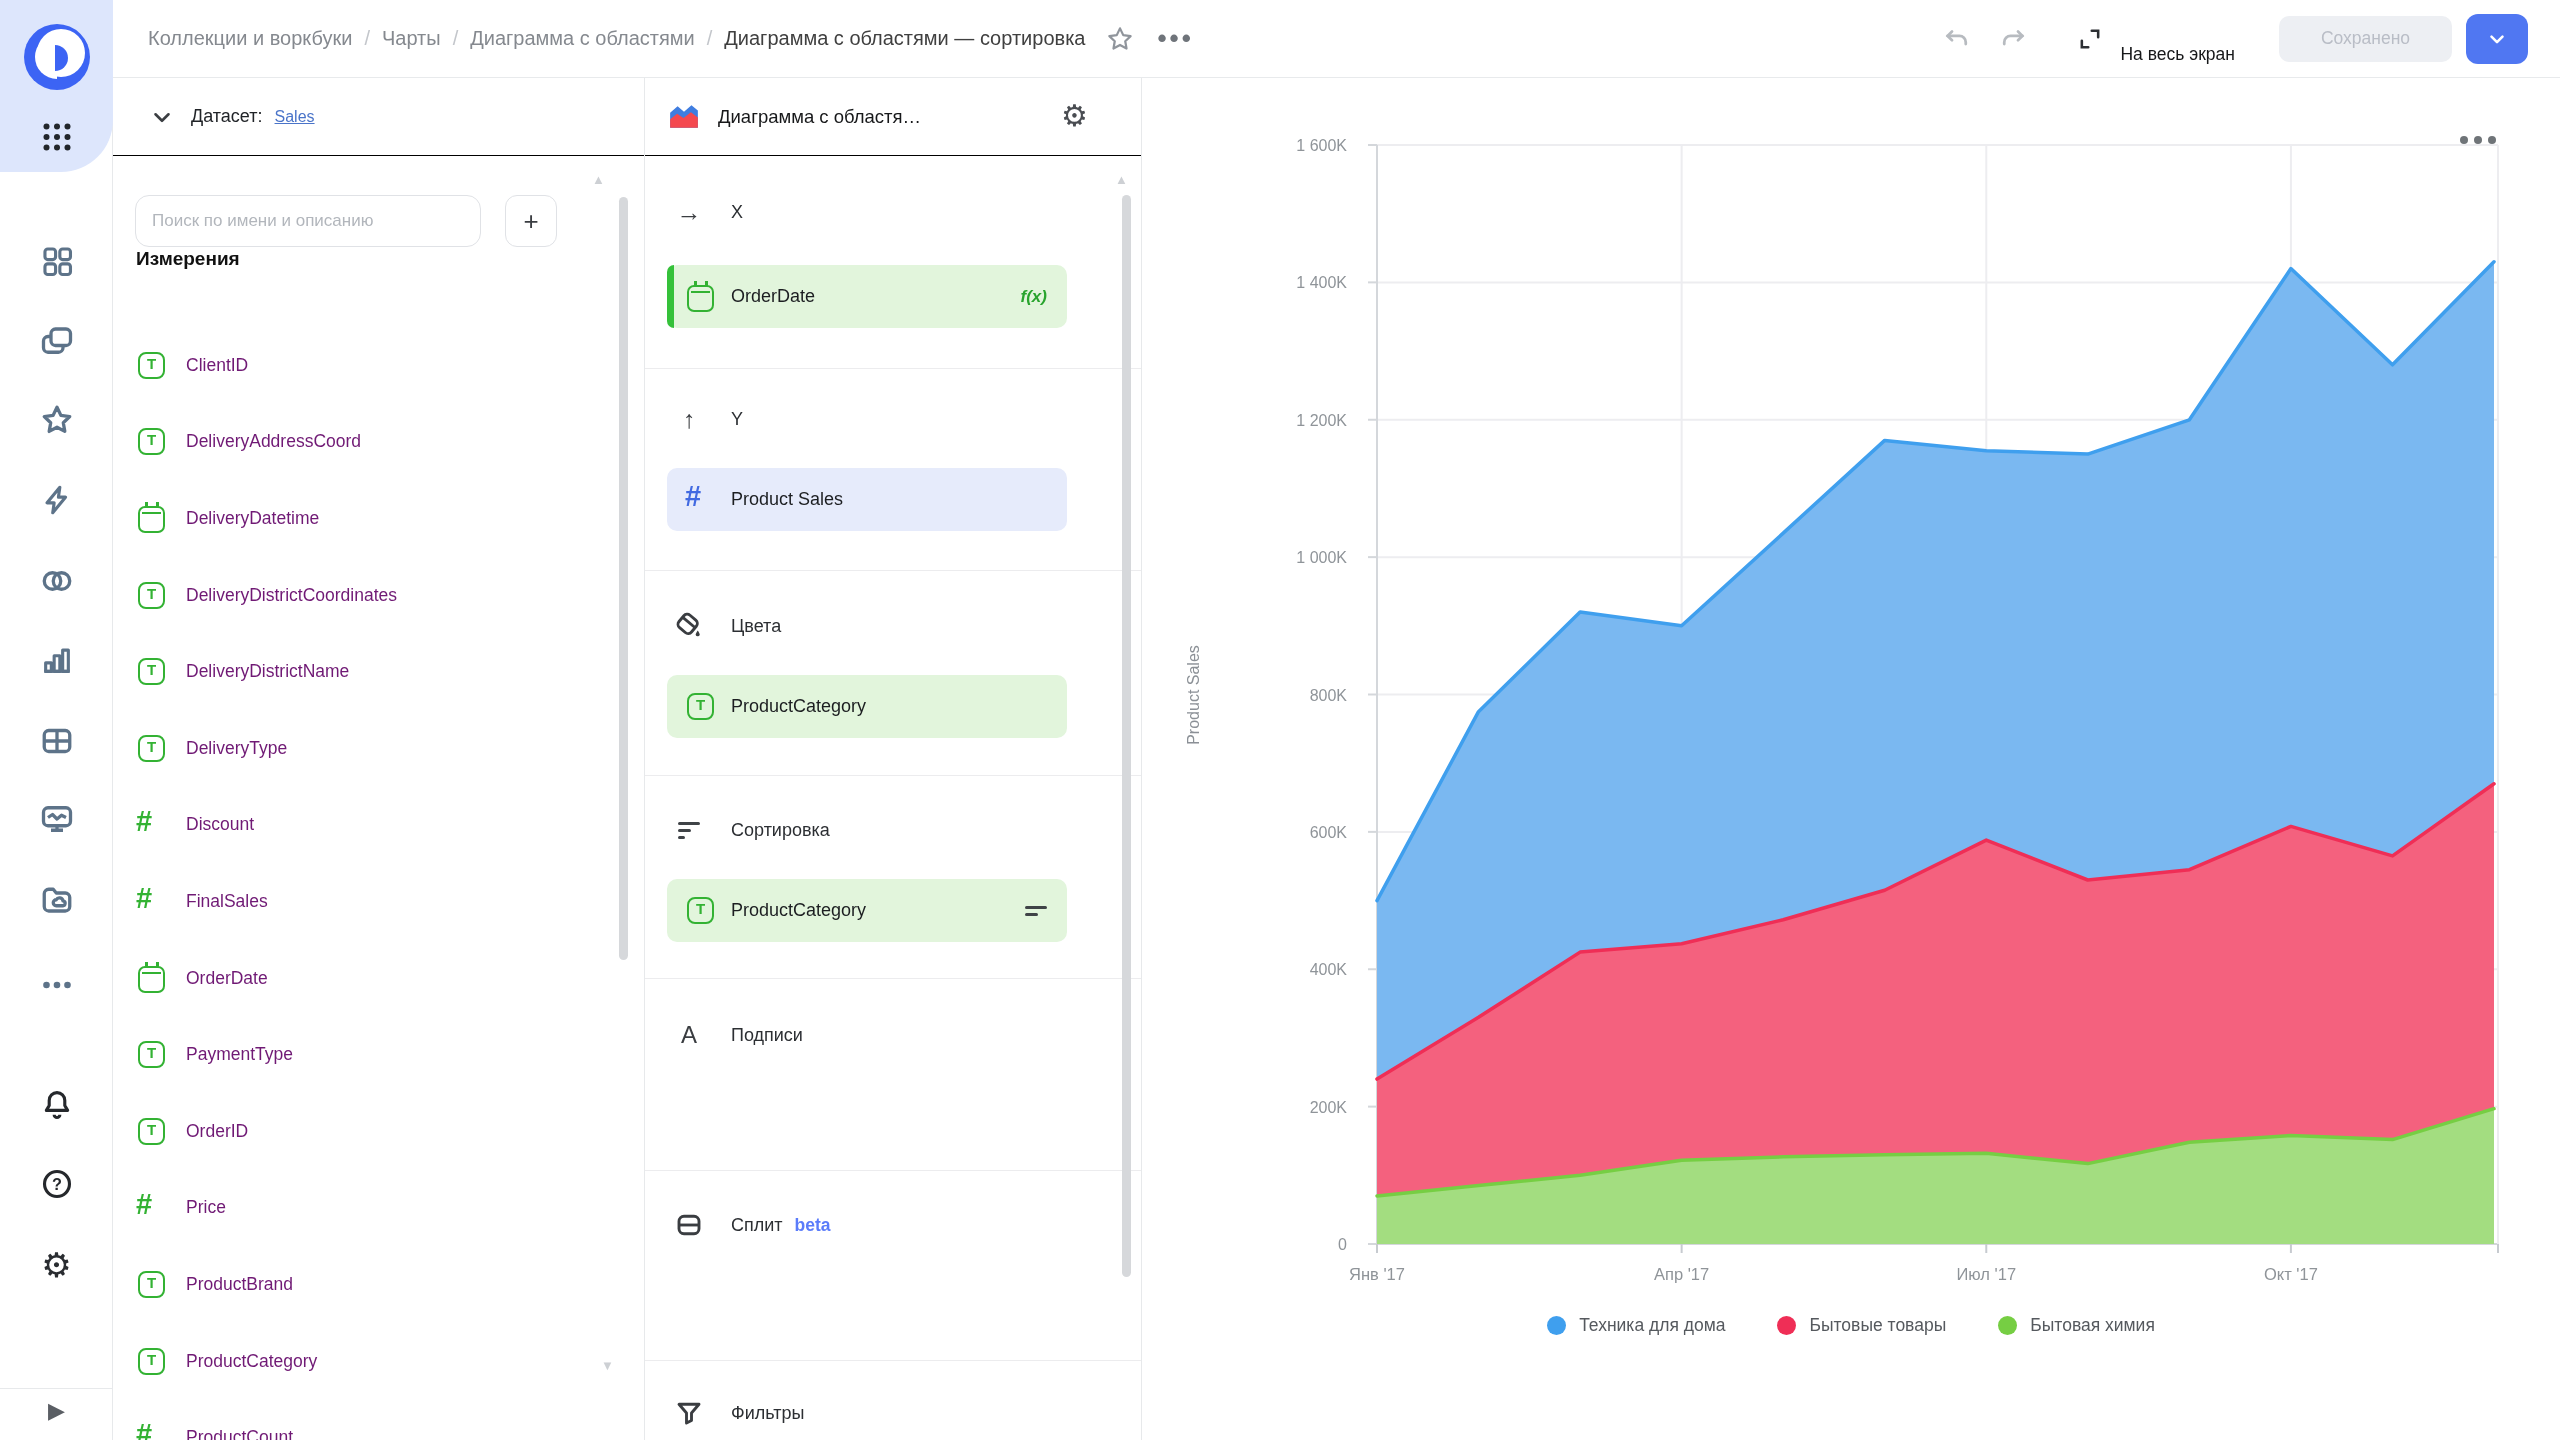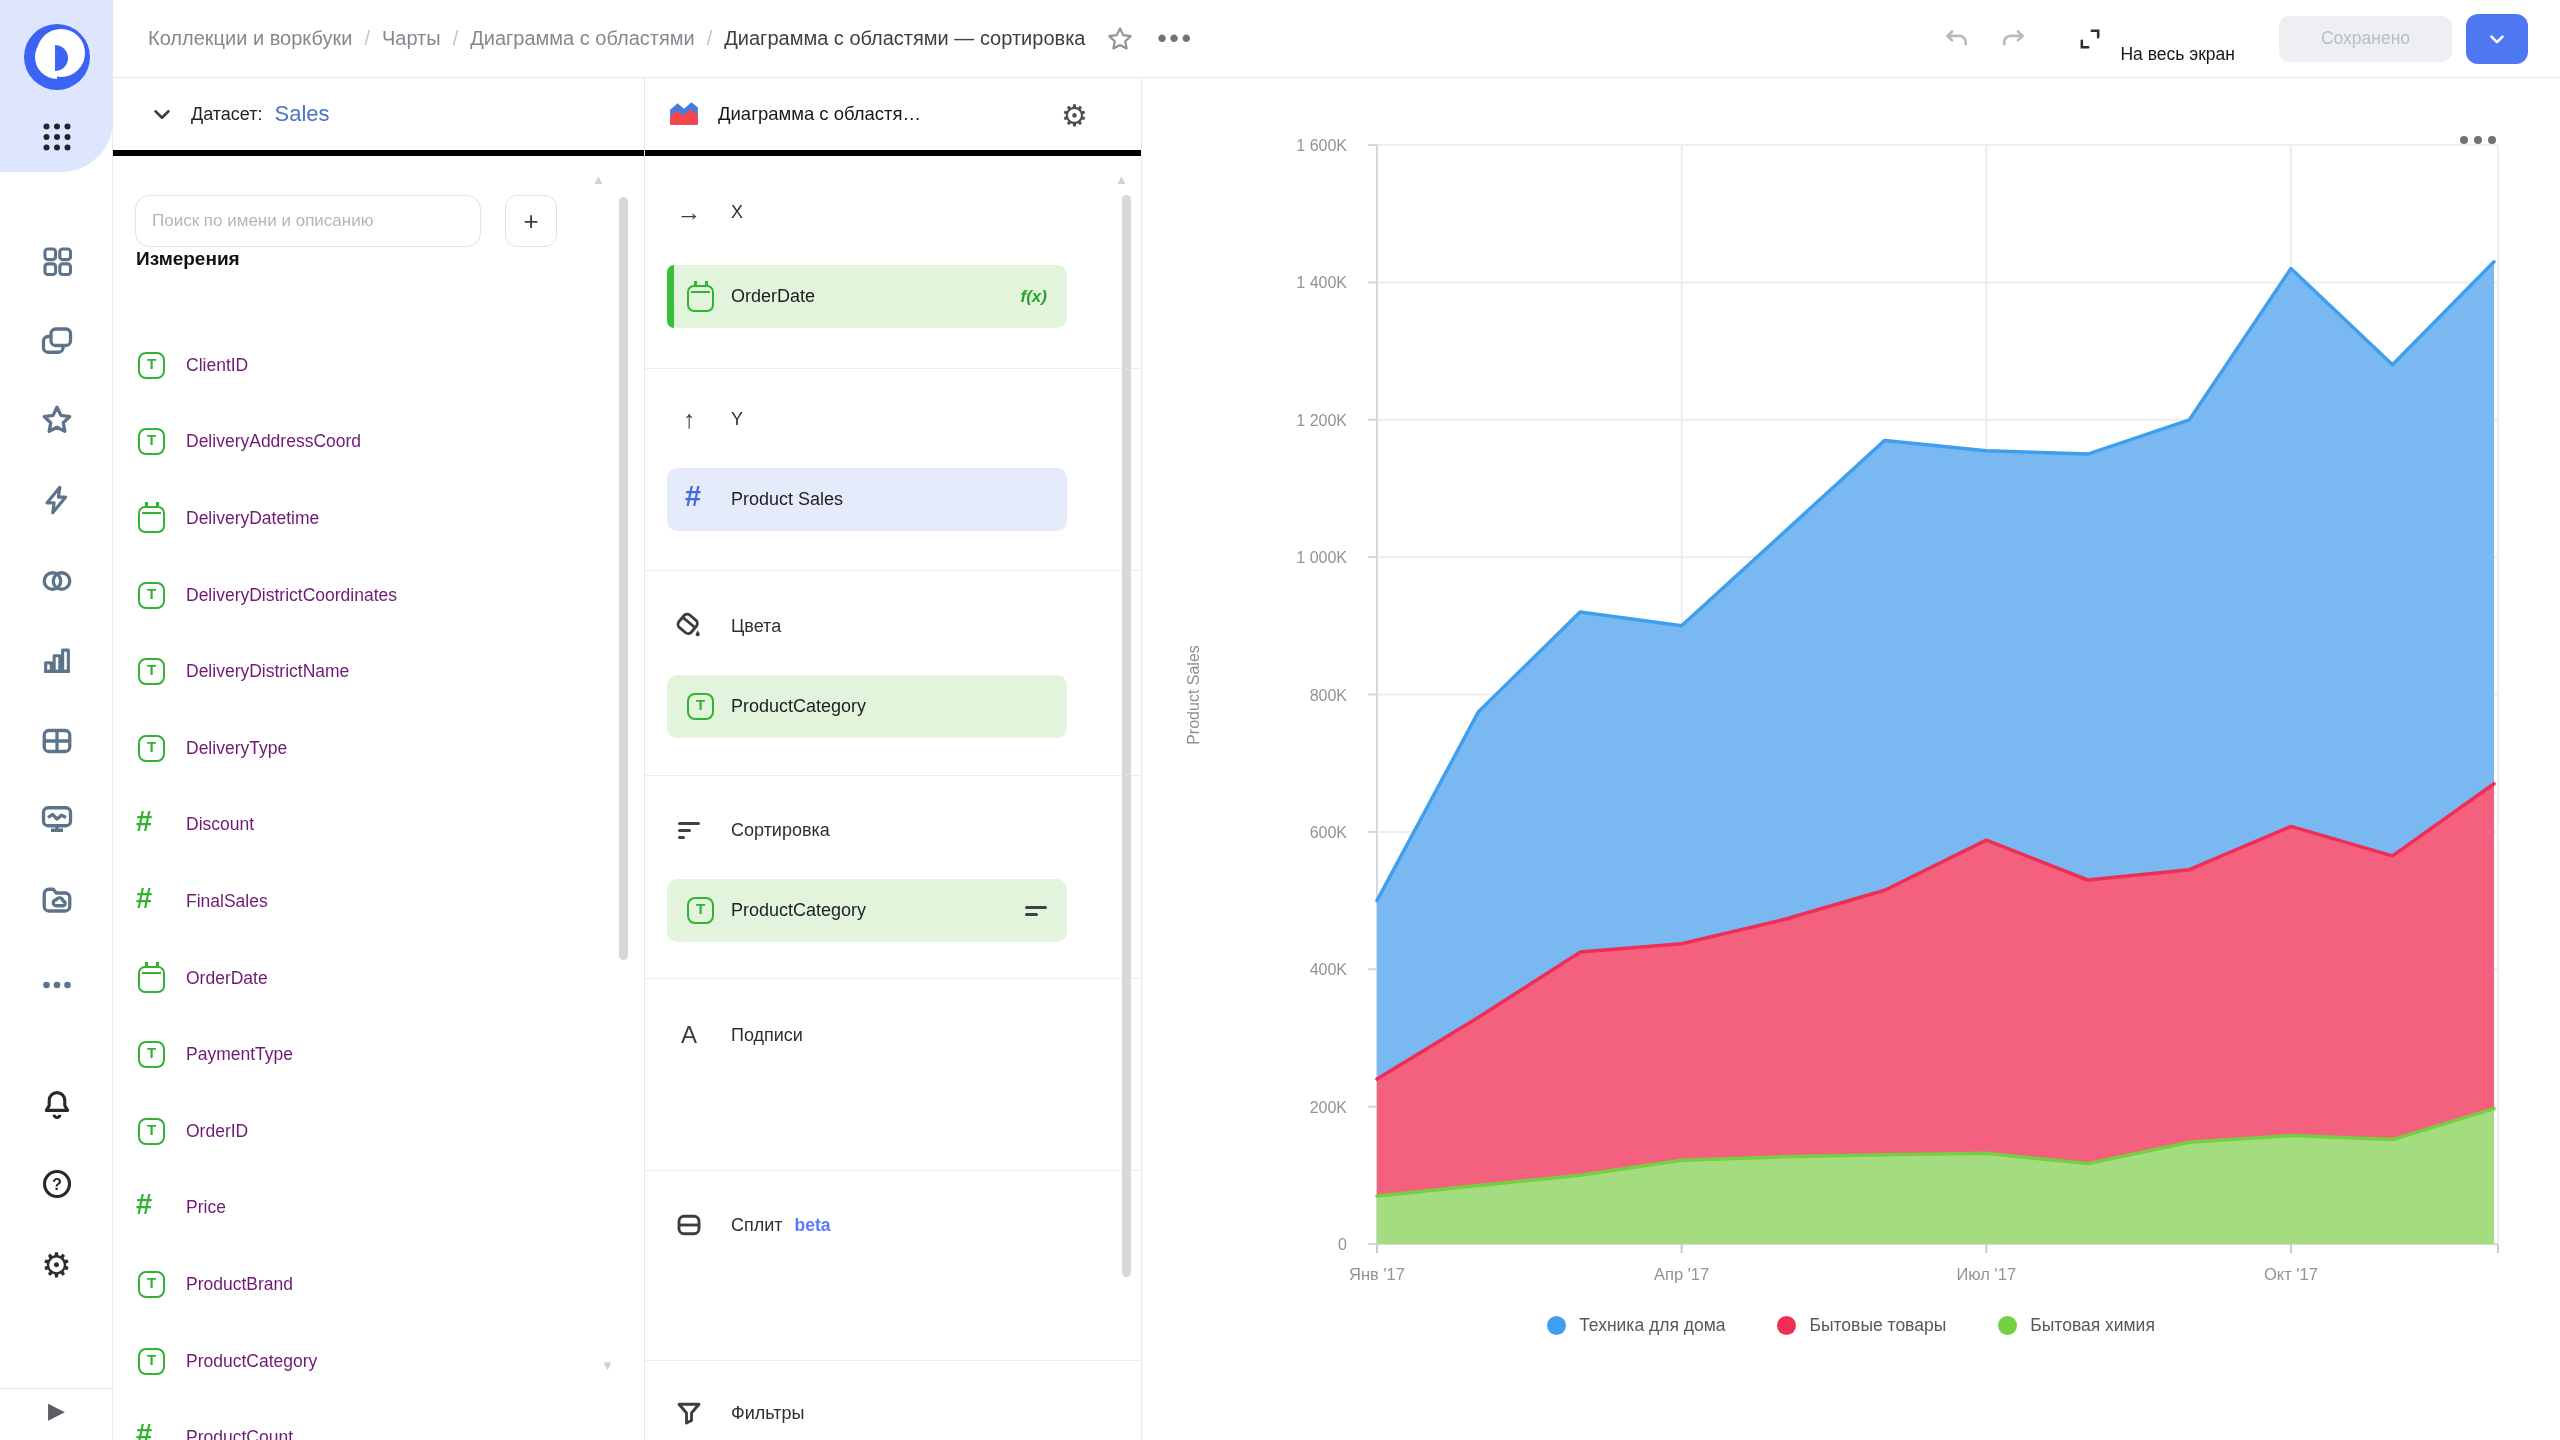--- a/index.html
+++ b/index.html
@@ -27,24 +27,24 @@
                  display:flex;align-items:center;justify-content:center;cursor:pointer;}
   
   #rail{left:0;top:0;width:113px;height:1440px;border-right:1px solid #e7e9eb;box-sizing:border-box;background:#fff;}
   #rail-blob{position:absolute;left:0;top:0;width:113px;height:172px;background:#dde6fc;border-radius:0 0 52px 0;}
   .rail-item{position:absolute;left:0;width:113px;display:flex;justify-content:center;cursor:pointer;}
   #rail-bottom-border{position:absolute;left:0;top:1388px;width:113px;border-top:1px solid #e7e9eb;}
   
   #dataset-panel{left:113px;top:78px;width:532px;height:1362px;border-right:1px solid #e7e9eb;box-sizing:border-box;overflow:hidden;background:#fff;}
   #viz-panel{left:645px;top:78px;width:497px;height:1362px;border-right:1px solid #e7e9eb;box-sizing:border-box;overflow:hidden;background:#fff;}
   #chart-panel{left:1142px;top:78px;width:1418px;height:1362px;overflow:hidden;background:#fff;}
-  .panel-header{height:78px;border-bottom:6px solid #000000;display:flex;align-items:center;box-sizing:border-box;}
+  .panel-header{height:78px;border-bottom:1px solid #000000;display:flex;align-items:center;box-sizing:border-box;}
   #dataset-header{padding-left:36px;}
   #dataset-header .lbl{font-size:18px;color:#212428;margin-left:16px;}
-  #dataset-header .dsname{font-size:22px;color:#4a74c9;margin-left:12px;cursor:pointer;}
+  #dataset-header .dsname{font-size:16px;color:#4a74c9;margin-left:12px;cursor:pointer;text-decoration:underline;}
   #search-row{position:absolute;left:0;top:117px;width:100%;}
   #search-input{position:absolute;left:22px;top:0;width:346px;height:52px;box-sizing:border-box;
         border:1.5px solid #e0e2e6;border-radius:14px;font-size:17px;color:#333;padding:0 16px;outline:none;}
   #search-input::placeholder{color:#b2b6bc;}
   #add-field-btn{position:absolute;left:392px;top:0;width:52px;height:52px;box-sizing:border-box;
         border:1.5px solid #e0e2e6;border-radius:12px;background:#fff;font-size:26px;color:#3a3d41;cursor:pointer;line-height:1;}
   #dimensions-title{position:absolute;left:23px;top:170px;font-size:19px;font-weight:bold;color:#111;}
   #field-list{position:absolute;left:0;top:249px;width:480px;}
   .field-row{height:76.6px;display:flex;align-items:center;padding-left:25px;cursor:grab;}
   .field-row .fname{margin-left:21px;font-size:17.5px;color:#701a75;}

